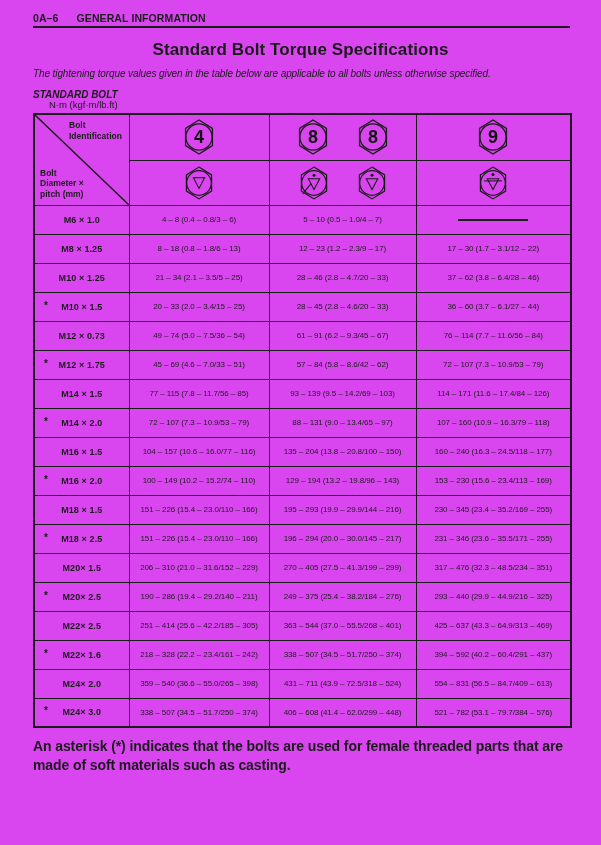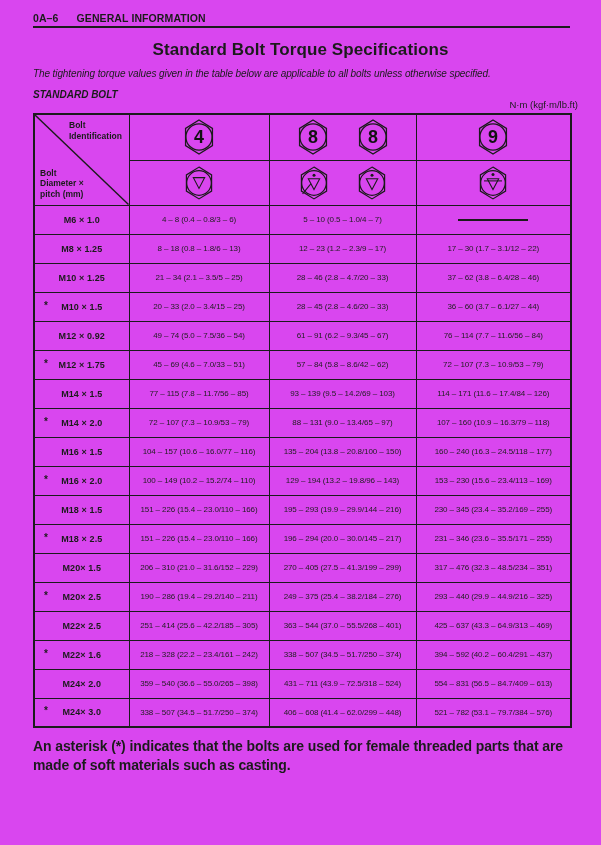--- a/index.html
+++ b/index.html
@@ -18,21 +18,21 @@
   .doc-title {
     position:absolute; top:40px; left:0; width:100%; text-align:center;
     font-size:17px; font-weight:bold; letter-spacing:.1px;
   }
   .intro {
     position:absolute; top:68px; left:33px; width:545px; font-size:10px;
     letter-spacing:-0.1px;
     font-style:italic;
   }
   .subhead { position:absolute; top:89px; left:33px; font-size:10px; font-weight:bold;font-style:italic; }
-  .units { position:absolute; top:99px; left:41px; width:537px; text-align:right; font-size:9.5px; }
+  .units { position:absolute; top:99px; left:49px; width:537px; font-size:9.5px; }
 
   table.spec {
     position:absolute; top:113px; left:33px; width:537px;
     border-collapse:collapse; table-layout:fixed;
     border:2px solid #1b1b1b;
   }
   table.spec td { border:1px solid #1b1b1b; text-align:center; vertical-align:middle; }
   tr.hrow1 td { height:46px; }
   tr.hrow2 td { height:45px; }
   tr.drow td { height:29px; }
@@ -214,21 +214,21 @@
           <td class="val-cell">28 – 46 (2.8 – 4.7/20 – 33)</td>
           <td class="val-cell">37 – 62 (3.8 – 6.4/28 – 46)</td>
         </tr>
         <tr class="drow">
           <td class="size-cell"><span class="ast">*</span><span>M10 × 1.5</span></td>
           <td class="val-cell">20 – 33 (2.0 – 3.4/15 – 25)</td>
           <td class="val-cell">28 – 45 (2.8 – 4.6/20 – 33)</td>
           <td class="val-cell">36 – 60 (3.7 – 6.1/27 – 44)</td>
         </tr>
         <tr class="drow">
-          <td class="size-cell"><span>M12 × 0.92</span></td>
+          <td class="size-cell"><span>M12 × 0.73</span></td>
           <td class="val-cell">49 – 74 (5.0 – 7.5/36 – 54)</td>
           <td class="val-cell">61 – 91 (6.2 – 9.3/45 – 67)</td>
           <td class="val-cell">76 – 114 (7.7 – 11.6/56 – 84)</td>
         </tr>
         <tr class="drow">
           <td class="size-cell"><span class="ast">*</span><span>M12 × 1.75</span></td>
           <td class="val-cell">45 – 69 (4.6 – 7.0/33 – 51)</td>
           <td class="val-cell">57 – 84 (5.8 – 8.6/42 – 62)</td>
           <td class="val-cell">72 – 107 (7.3 – 10.9/53 – 79)</td>
         </tr>

